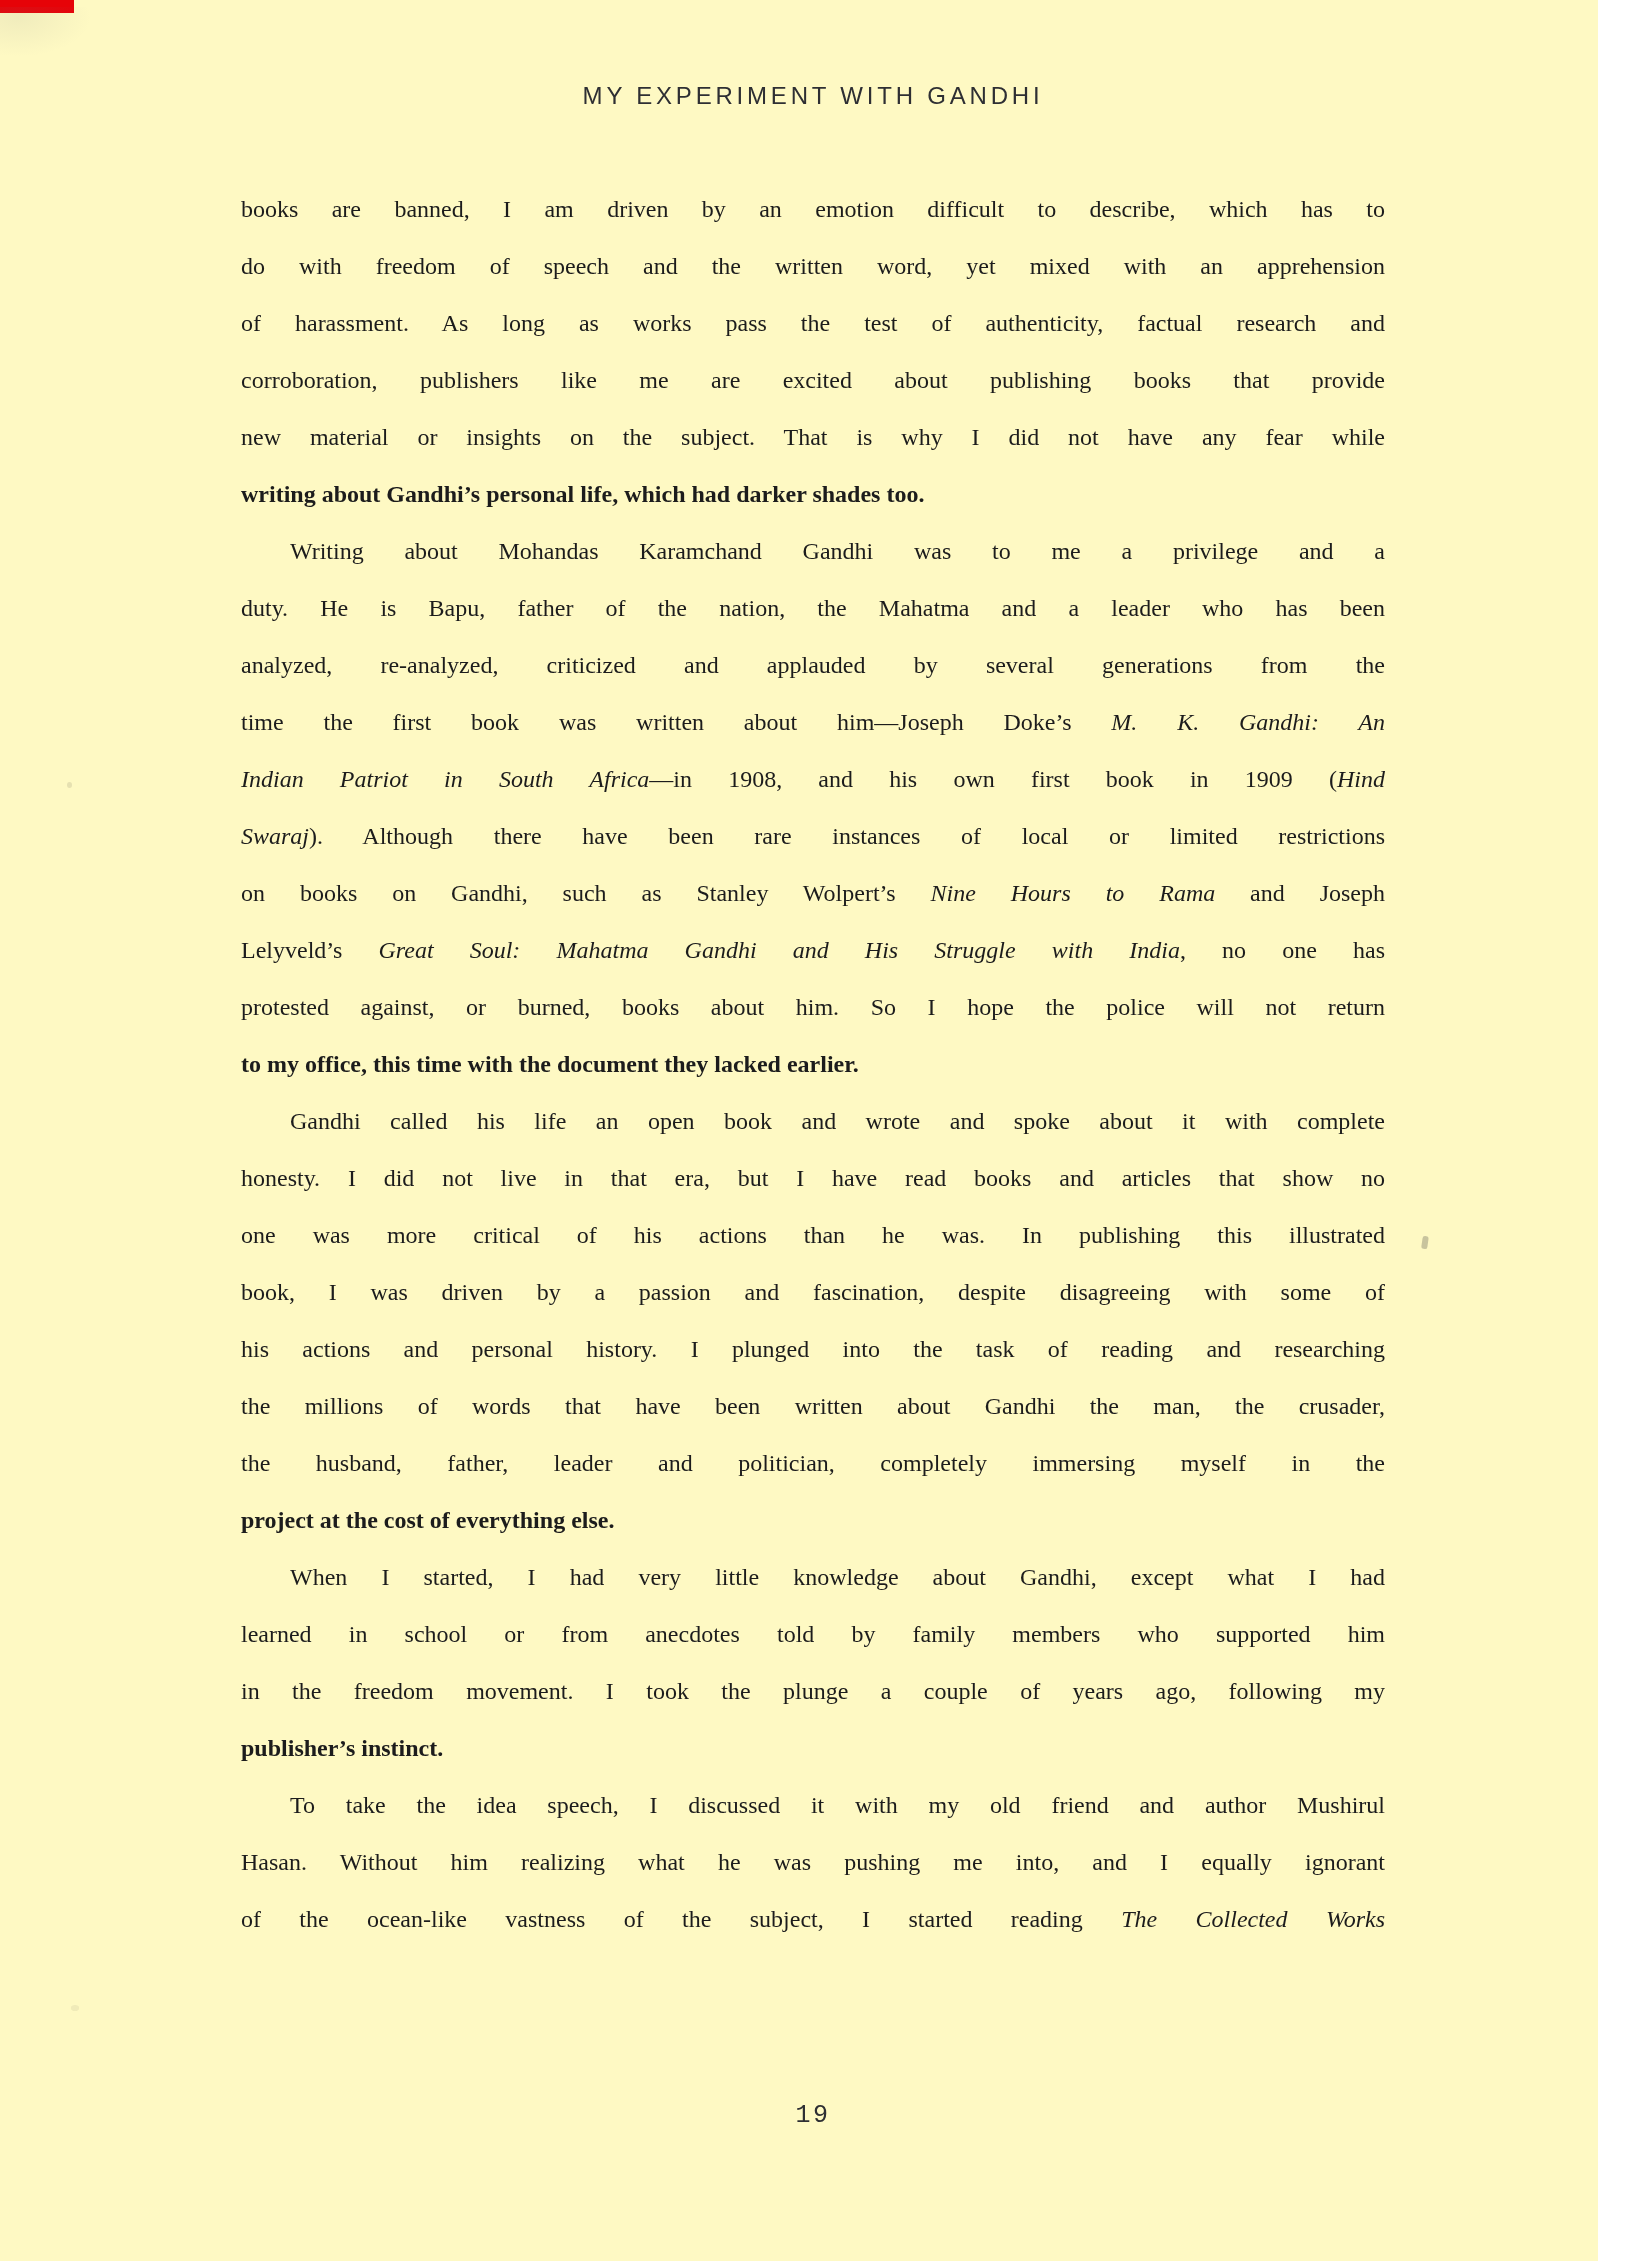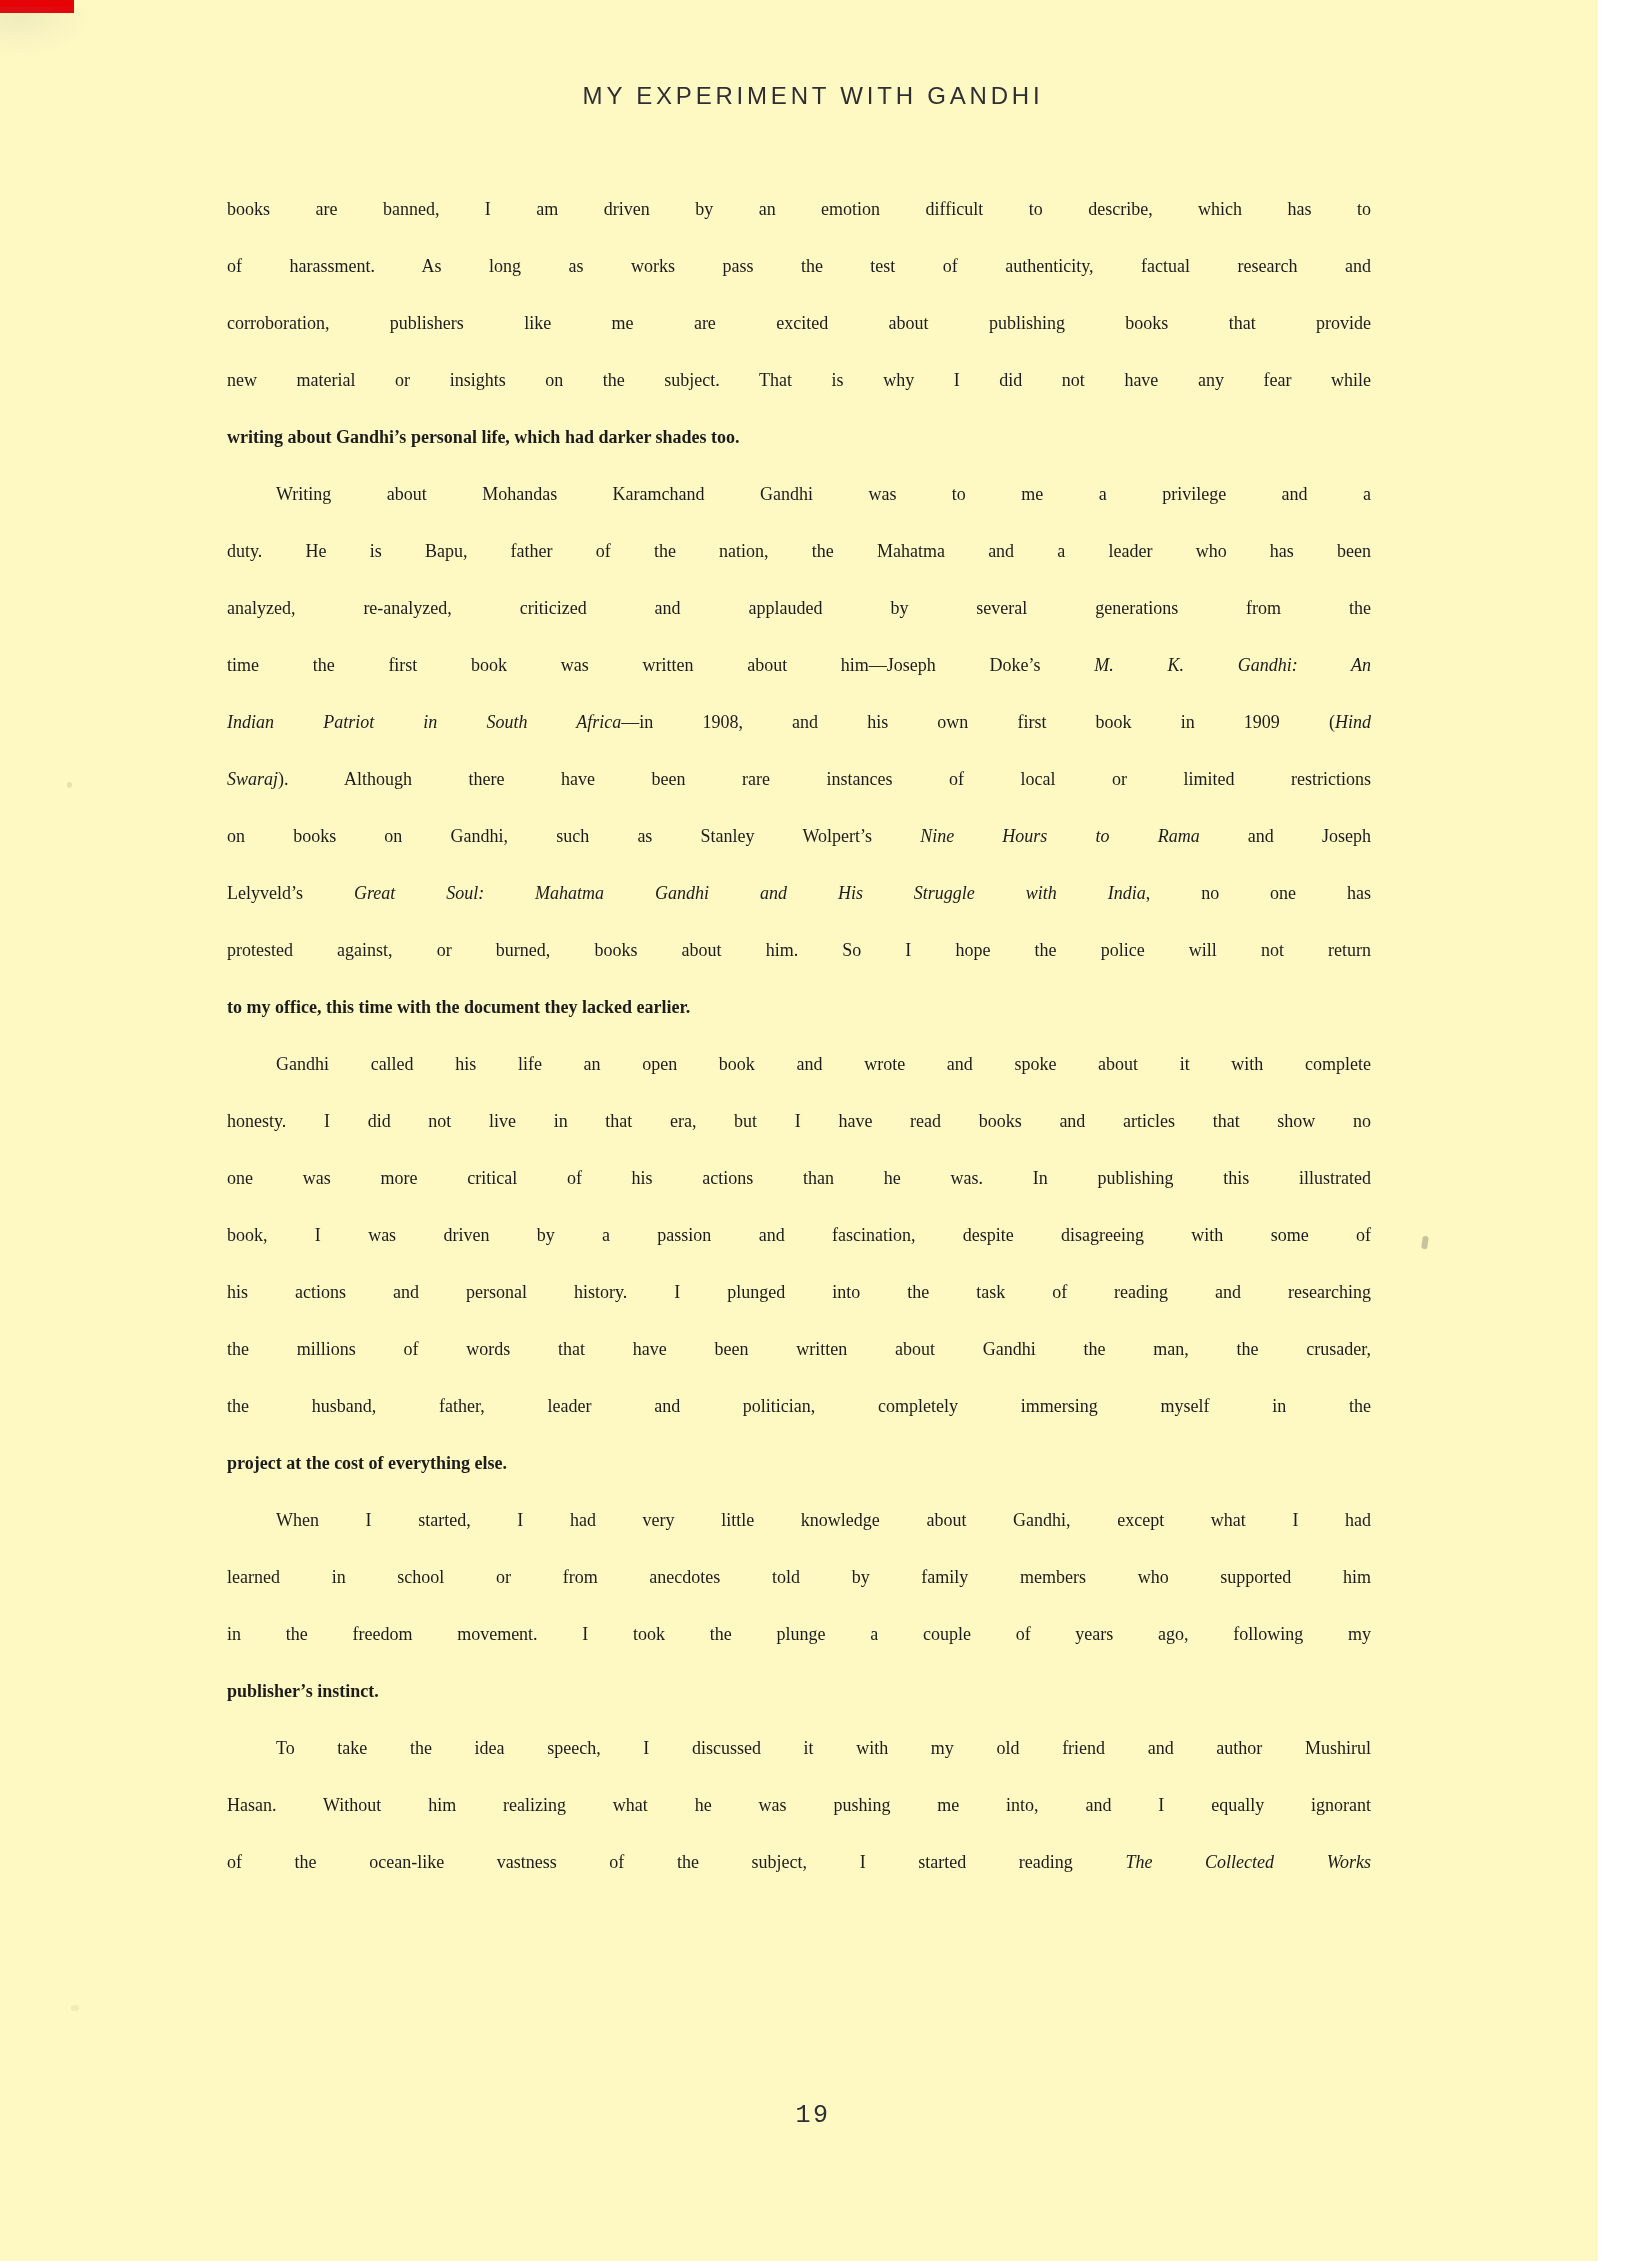--- a/index.html
+++ b/index.html
@@ -56,23 +56,23 @@
     font-weight: 300;
     font-size: 24px;
     letter-spacing: 3.8px;
     color: #2e2f33;
     white-space: nowrap;
   }
 
   .body-text {
     position: absolute;
     top: 181px;
-    left: 227px;
+    left: 241px;
     width: 1144px;
-    font-size: 18px;
+    font-size: 24px;
     line-height: 57px;
   }
   .line {
     text-align: justify;
     text-align-last: justify;
     white-space: normal;
   }
   .line.last {
     text-align-last: left;
     font-weight: bold;
@@ -102,20 +102,21 @@
 
 <div class="page">
 
   <div class="red-mark" style="background: rgb(230, 3, 8);"></div>
   <div class="corner-smudge"></div>
 
   <header class="running-header">MY EXPERIMENT WITH GANDHI</header>
 
   <main class="body-text" id="body-text">
       <div class="line"><span>books are banned, I am driven by an emotion difficult to describe, which has to</span></div>
+      <div class="line"><span>do with freedom of speech and the written word, yet mixed with an apprehension</span></div>
       <div class="line"><span>of harassment. As long as works pass the test of authenticity, factual research and</span></div>
       <div class="line"><span>corroboration, publishers like me are excited about publishing books that provide</span></div>
       <div class="line"><span>new material or insights on the subject. That is why I did not have any fear while</span></div>
       <div class="line last"><span>writing about Gandhi’s personal life, which had darker shades too.</span></div>
       <div class="line indent"><span>Writing about Mohandas Karamchand Gandhi was to me a privilege and a</span></div>
       <div class="line"><span>duty. He is Bapu, father of the nation, the Mahatma and a leader who has been</span></div>
       <div class="line"><span>analyzed, re-analyzed, criticized and applauded by several generations from the</span></div>
       <div class="line"><span>time the first book was written about him—Joseph Doke’s </span><span class="it">M. K. Gandhi: An</span></div>
       <div class="line"><span class="it">Indian Patriot in South Africa</span><span>—in 1908, and his own first book in 1909 (</span><span class="it">Hind</span></div>
       <div class="line"><span class="it">Swaraj</span><span>). Although there have been rare instances of local or limited restrictions</span></div>

